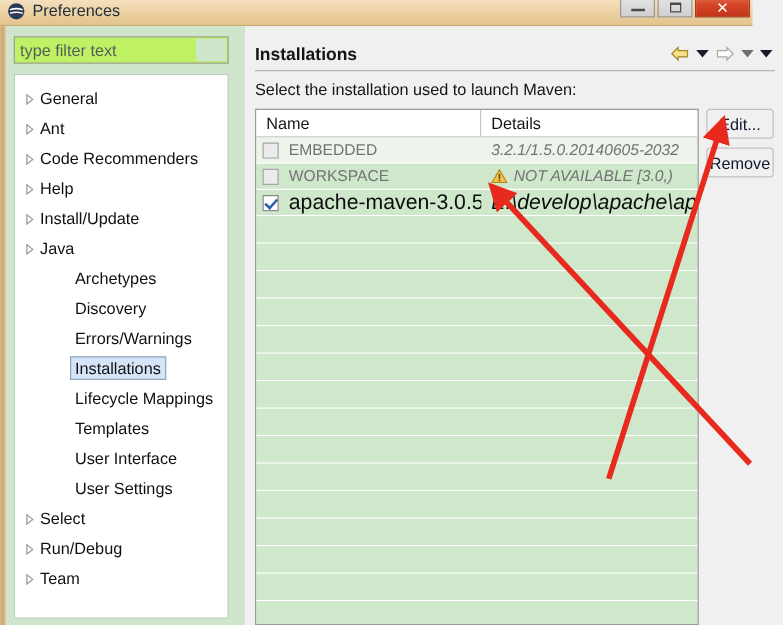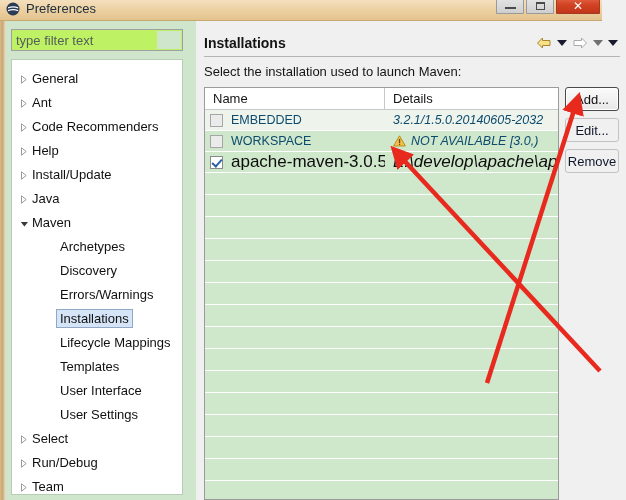--- a/index.html
+++ b/index.html
@@ -281,21 +281,21 @@
   .cbx.dis { background: #ebebeb; border-color: #a6a6a6; }
   .cbx.on::after {
     content: "";
     position: absolute;
     left: 3px; top: 0px;
     width: 4px; height: 8px;
     border: solid #2b5fa8;
     border-width: 0 2px 2px 0;
     transform: rotate(42deg);
   }
-  .txt-dis { color: #0c4a6e; font-size: 12.5px; }
+  .txt-dis { color: #737373; font-size: 12.5px; }
   .txt-on { color: #0d0d0d; font-size: 17px; }
   .warn-ico {
     width: 13px; height: 12px;
     position: relative;
     flex: 0 0 13px;
   }
   .empty-row {
     height: 21px;
     background: #cfe7cb;
     border-bottom: 1px solid #ffffff;
@@ -406,26 +406,20 @@
           <span class="tw"><svg width="8" height="9" viewBox="0 0 8 9">
               <path d="M1.5 0.8 L6.2 4.5 L1.5 8.2 Z" fill="none" stroke="#9a9a9a" stroke-width="1"></path>
             </svg></span>
           <span class="lbl">Install/Update</span>
         </div>
         <div class="tree-item">
           <span class="tw"><svg width="8" height="9" viewBox="0 0 8 9">
               <path d="M1.5 0.8 L6.2 4.5 L1.5 8.2 Z" fill="none" stroke="#9a9a9a" stroke-width="1"></path>
             </svg></span>
           <span class="lbl">Java</span>
-        </div>
-        <div class="tree-item">
-          <span class="tw"><svg width="9" height="8" viewBox="0 0 9 8">
-              <path d="M0.8 2 L8 2 L4.4 6.6 Z" fill="#3a3a3a"></path>
-            </svg></span>
-          <span class="lbl">Maven</span>
         </div>
         <div class="tree-item child">
           <span class="lbl">Archetypes</span>
         </div>
         <div class="tree-item child">
           <span class="lbl">Discovery</span>
         </div>
         <div class="tree-item child">
           <span class="lbl">Errors/Warnings</span>
         </div>
@@ -538,23 +532,20 @@
           <div class="empty-row"></div>
           <div class="empty-row"></div>
           <div class="empty-row"></div>
           <div class="empty-row"></div>
           <div class="empty-row"></div>
           <div class="empty-row"></div>
         </div>
     </div>
 
     <div class="btn-col" id="btncol">
-        <div class="btn focused">
-          <span>Add...</span>
-        </div>
         <div class="btn disabled">
           <span>Edit...</span>
         </div>
         <div class="btn disabled">
           <span>Remove</span>
         </div>
       </div>
 
   </div>
 </div>

